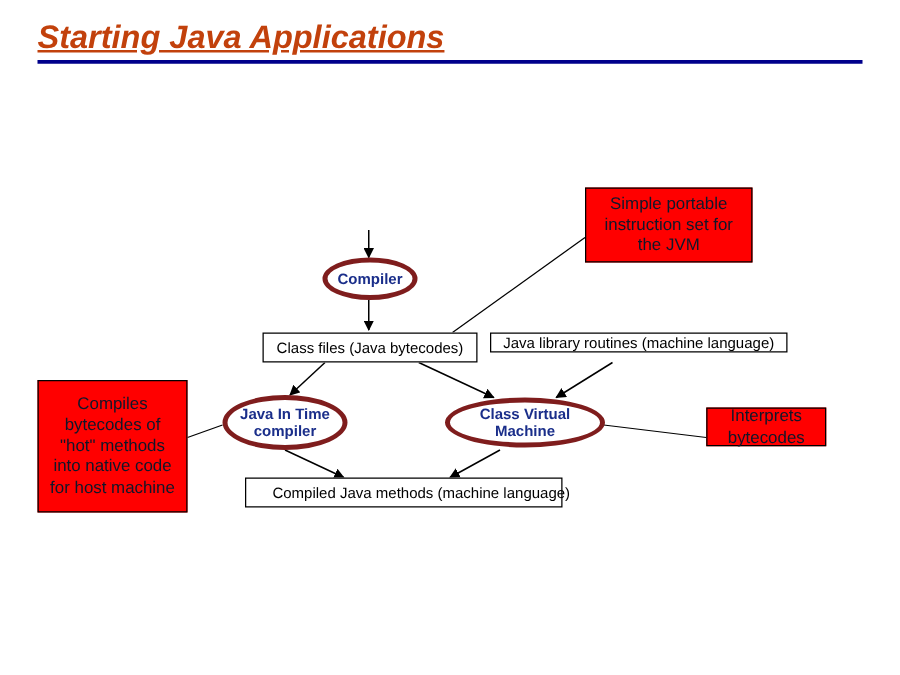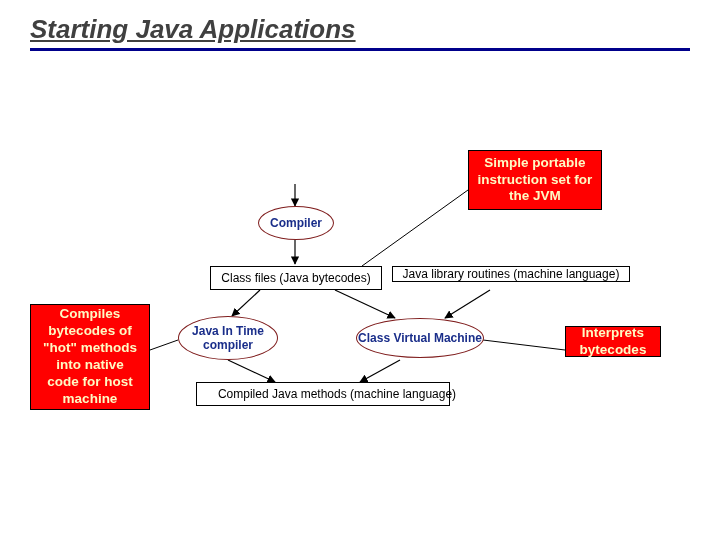--- a/index.html
+++ b/index.html
@@ -12,21 +12,21 @@
     position: relative;
     overflow: hidden;
   }
   .title {
     position: absolute;
     top: 14px;
     left: 30px;
     font-size: 26px;
     font-weight: bold;
     font-style: italic;
-    color: #404040;
+    color: #c2410c;
     text-decoration: underline;
   }
   .title-rule {
     position: absolute;
     top: 48px;
     left: 30px;
     right: 30px;
     height: 3px;
     background: #00008b;
   }
@@ -46,46 +46,45 @@
     display: flex;
     align-items: center;
     justify-content: center;
     padding: 2px 4px;
     box-sizing: border-box;
     white-space: nowrap;
   }
   .oval {
     position: absolute;
     background: #fff;
-    border: 1px solid #7f1d1d;
+    border: 4px solid #7f1d1d;
     border-radius: 50%;
     font-size: 12px;
     color: #1a2e8a;
     font-weight: bold;
     text-align: center;
     display: flex;
     align-items: center;
     justify-content: center;
     box-sizing: border-box;
     line-height: 1.2;
   }
   .callout {
     position: absolute;
     background: #ff0000;
     border: 1.5px solid #000;
     font-size: 13.5px;
-    color: #fef9c3;
+    color: #0f172a;
     text-align: center;
     display: flex;
     align-items: center;
     justify-content: center;
     padding: 6px 8px;
     box-sizing: border-box;
     line-height: 1.25;
-    font-weight: bold;
   }
   svg.lines {
     position: absolute;
     top: 0;
     left: 0;
     width: 720px;
     height: 480px;
     pointer-events: none;
   }
 </style>

